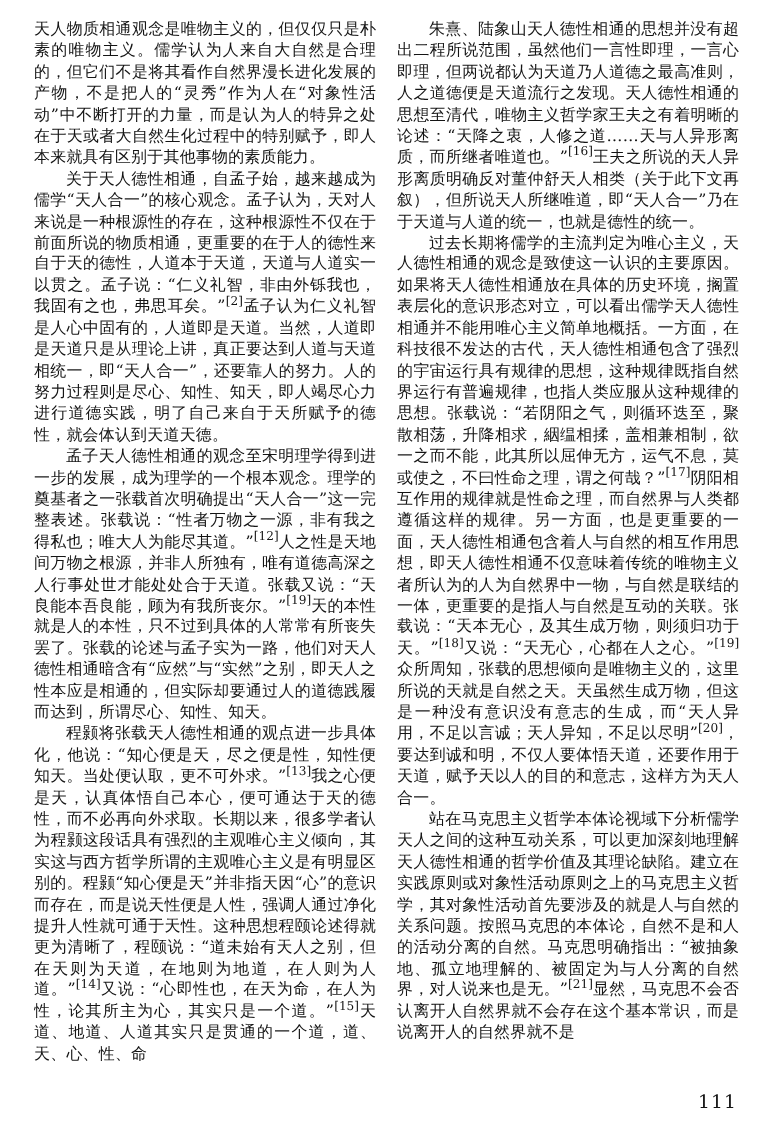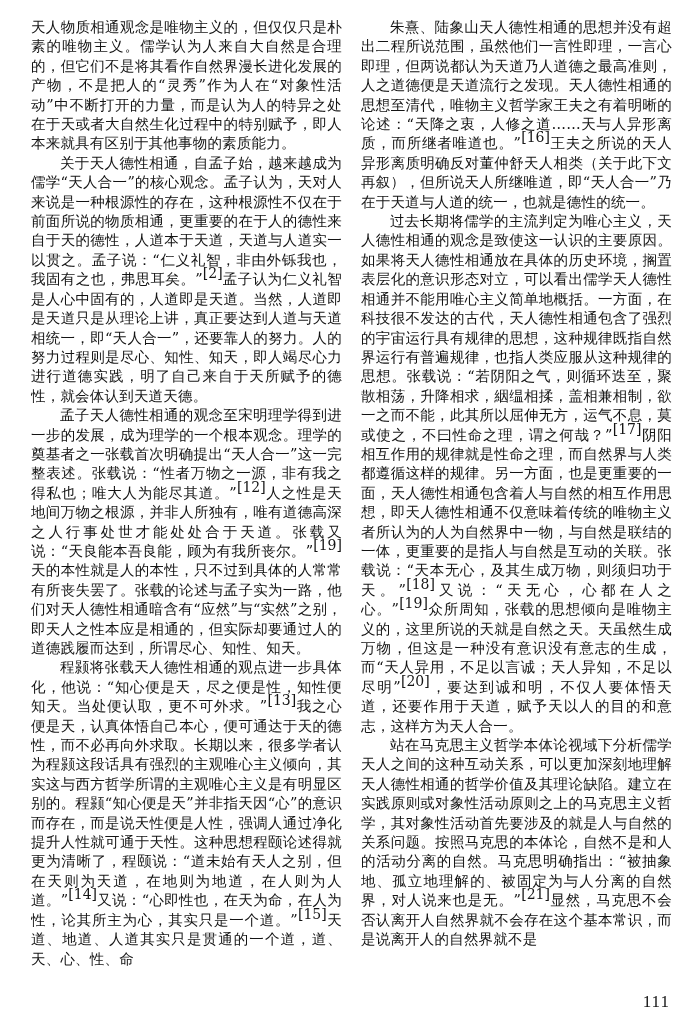--- a/index.html
+++ b/index.html
@@ -34,33 +34,32 @@
   }
   p.para {
     margin: 0;
     padding: 0;
     text-indent: 0;
   }
   p.para.indent {
     text-indent: 2em;
   }
   sup.fnote {
-    font-size: 14px;
+    font-size: 11px;
     line-height: 0;
     vertical-align: super;
     letter-spacing: 0;
   }
   .page-number {
     position: absolute;
     right: 30px;
     bottom: 6px;
     font-size: 17px;
     letter-spacing: 1px;
     color: #141414;
-    font-family: Liberation Serif, serif;
   }
 </style>
 </head>
 <body>
 
 <div class="page">
   <div class="columns">
     <div class="column" id="col-left">
         <p class="para">天人物质相通观念是唯物主义的，但仅仅只是朴素的唯物主义。儒学认为人来自大自然是合理的，但它们不是将其看作自然界漫长进化发展的产物，不是把人的“灵秀”作为人在“对象性活动”中不断打开的力量，而是认为人的特异之处在于天或者大自然生化过程中的特别赋予，即人本来就具有区别于其他事物的素质能力。</p>
         <p class="para indent">关于天人德性相通，自孟子始，越来越成为儒学“天人合一”的核心观念。孟子认为，天对人来说是一种根源性的存在，这种根源性不仅在于前面所说的物质相通，更重要的在于人的德性来自于天的德性，人道本于天道，天道与人道实一以贯之。孟子说：“仁义礼智，非由外铄我也，我固有之也，弗思耳矣。”<sup class="fnote">[2]</sup>孟子认为仁义礼智是人心中固有的，人道即是天道。当然，人道即是天道只是从理论上讲，真正要达到人道与天道相统一，即“天人合一”，还要靠人的努力。人的努力过程则是尽心、知性、知天，即人竭尽心力进行道德实践，明了自己来自于天所赋予的德性，就会体认到天道天德。</p>

